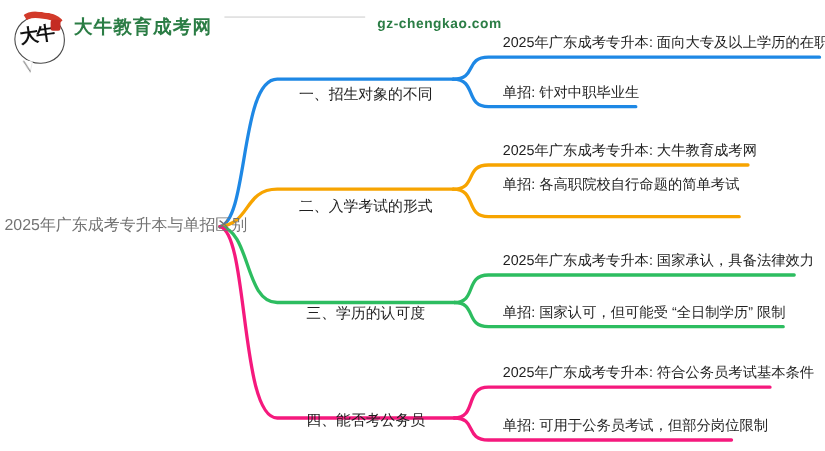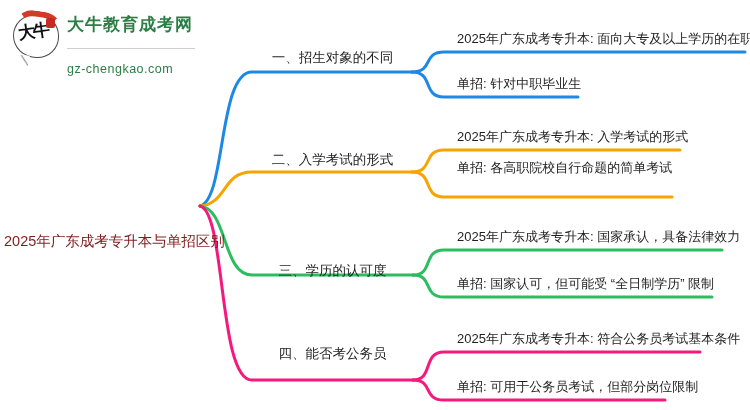--- a/index.html
+++ b/index.html
@@ -24,32 +24,32 @@
     font-weight:bold;font-size:17px;line-height:15px;color:#111;transform:rotate(-8deg);letter-spacing:-2px;
   }
   .logo-bubble .seal{
     position:absolute;right:3px;top:3px;width:9px;height:10px;background:#c42b22;border-radius:2px;
   }
   .logo-bubble .tail{
     position:absolute;left:6px;bottom:-7px;width:0;height:0;
     border-left:9px solid transparent;border-top:9px solid #fff;
     filter:drop-shadow(0 1.6px 0 #4a4a4a);transform:rotate(12deg);
   }
-  .logo-text{display:flex;flex-direction:column;gap:11px;}
+  .logo-text{display:flex;flex-direction:row;gap:11px;}
   .site-name{font-size:17px;font-weight:bold;color:#2b7d45;letter-spacing:1px;line-height:22px;}
   .site-rule{width:128px;height:1px;background:#cfcfcf;margin:1px 0 2px 0;}
-  .site-url{font-size:12.5px;font-weight:normal;color:#2b7d45;letter-spacing:.5px;}
+  .site-url{font-size:12.5px;font-weight:bold;color:#2b7d45;letter-spacing:.5px;}
 
   
   .node{position:absolute;white-space:nowrap;color:#1f1f1f;}
   .root-node{
     left:4px;top:195px;width:192px;text-align:left;font-size:14.5px;line-height:20px;
-    white-space:nowrap;position:absolute;color:#7f1d1d;margin-top:36px;
+    white-space:nowrap;position:absolute;color:#737373;
   }
-  .branch-label{left:252px;width:161px;text-align:center;font-size:13.5px;line-height:18px;}
+  .branch-label{left:252px;width:161px;text-align:center;font-size:13.5px;line-height:18px;margin-top:28px;}
   .leaf-text{left:457px;font-size:13px;line-height:18px;}
 </style>
 </head>
 <body>
 
 <div class="canvas">
 
   <svg class="edges" viewBox="0 0 750 410" fill="none" stroke-linecap="round" stroke-width="3">
 
     <g>
@@ -88,25 +88,25 @@
       <div class="site-name">大牛教育成考网</div>
       <div class="site-rule"></div>
       <div class="site-url">gz-chengkao.com</div>
     </div>
   </div>
 
   <div class="root-node">2025年广东成考专升本与单招区别</div>
 
   <div class="node branch-label" style="top:49px">一、招生对象的不同</div>
   <div class="node branch-label" style="top:151px">二、入学考试的形式</div>
-  <div class="node branch-label" style="top:262px">三、学历的认可度</div>
+  <div class="node branch-label" style="top:248px">三、学历的认可度</div>
   <div class="node branch-label" style="top:345px">四、能否考公务员</div>
 
   <div class="node leaf-text" style="top:30px">2025年广东成考专升本: 面向大专及以上学历的在职人员</div>
   <div class="node leaf-text" style="top:75px">单招: 针对中职毕业生</div>
-  <div class="node leaf-text" style="top:128px">2025年广东成考专升本: 入学考试的形式</div>
+  <div class="node leaf-text" style="top:128px">2025年广东成考专升本: 大牛教育成考网</div>
   <div class="node leaf-text" style="top:159px">单招: 各高职院校自行命题的简单考试</div>
   <div class="node leaf-text" style="top:228px">2025年广东成考专升本: 国家承认，具备法律效力</div>
   <div class="node leaf-text" style="top:275px">单招: 国家认可，但可能受 “全日制学历” 限制</div>
   <div class="node leaf-text" style="top:330px">2025年广东成考专升本: 符合公务员考试基本条件</div>
   <div class="node leaf-text" style="top:378px">单招: 可用于公务员考试，但部分岗位限制</div>
 
 </div>
 
 </body></html>

